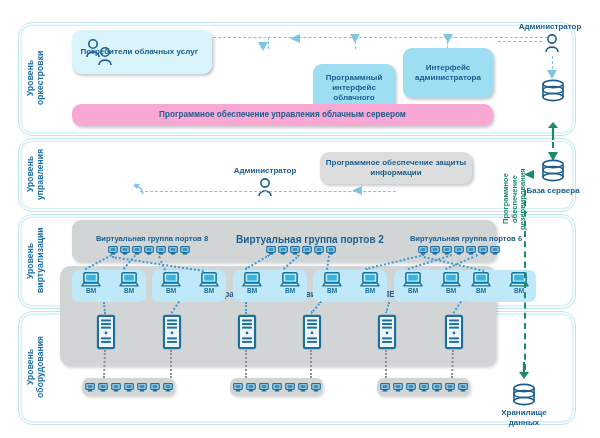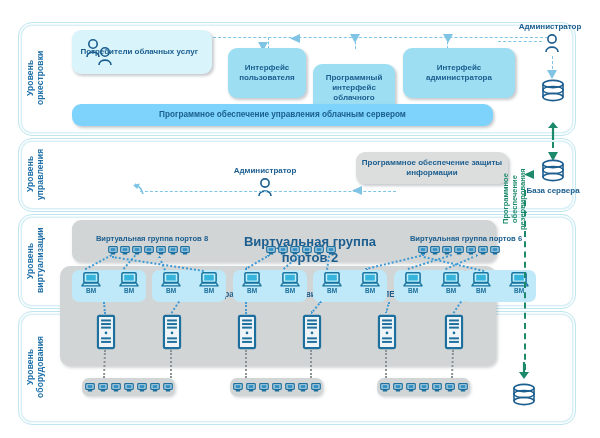--- a/index.html
+++ b/index.html
@@ -37,21 +37,21 @@
     display:flex;align-items:center;justify-content:center;
     text-align:center;
     font-size:8px;font-weight:bold;line-height:1.25;
     color:#1b5e8f;
     box-shadow:1.5px 2px 3px rgba(80,90,100,.32);
     box-sizing:border-box;
     padding:2px 4px;
   }
   .box.cyan{background:#9ddef2;}
   .box.palecyan{background:#d9f4fb;}
-  .box.grey{background:#7dd3fc;color:#1b5e8f;}
+  .box.grey{background:#f9a8d4;color:#1b5e8f;}
   .box.lightgrey{background:#dcdede;color:#1b5e8f;}
   .box.plain{background:#d2d5d5;box-shadow:1.5px 2px 3px rgba(80,90,100,.25);}
 
   .consumers{justify-content:flex-end;padding-right:14px;}
   .lbl{
     position:absolute;font-size:8px;font-weight:bold;color:#1b5e8f;
     text-align:center;line-height:1.2;white-space:pre-line;
   }
 
   
@@ -115,54 +115,52 @@
   <div class="box palecyan consumers" style="left:72px;top:30px;width:140px;height:44px;">Потребители
 облачных услуг</div>
 
   <svg style="position:absolute;left:84px;top:38px;width:34px;height:30px;">
     <circle cx="9" cy="6" r="4.2" fill="none" stroke="#1b5e8f" stroke-width="1.6"></circle>
     <path d="M3,19 C3,12.5 15,12.5 15,19" fill="none" stroke="#1b5e8f" stroke-width="1.6"></path>
     <circle cx="21" cy="14" r="4.2" fill="none" stroke="#1b5e8f" stroke-width="1.6"></circle>
     <path d="M15,27 C15,20.5 27,20.5 27,27" fill="none" stroke="#1b5e8f" stroke-width="1.6"></path>
   </svg>
 
-  <div class="box cyan" style="left:228px;top:48px;width:78px;height:50px;">Интерфейс
-пользователя</div>
   <div class="box cyan" style="left:313px;top:64px;width:82px;height:58px;">Программный
 интерфейс
 облачного
 сервера</div>
-  <div class="box cyan" style="left:403px;top:48px;width:112px;height:50px;">Интерфейс
+  <div class="box cyan" style="left:403px;top:48px;width:90px;height:50px;">Интерфейс
 администратора</div>
 
   <div class="box grey" style="left:72px;top:104px;width:421px;height:22px;font-size:8.2px;">Программное обеспечение управления облачным сервером</div>
 
 
   <div class="lbl" style="left:222px;top:166px;width:86px;">Администратор</div>
   <svg style="position:absolute;left:256px;top:178px;width:18px;height:20px;">
     <circle cx="9" cy="5" r="4.1" fill="none" stroke="#1b5e8f" stroke-width="1.6"></circle>
     <path d="M3,18 C3,11.5 15,11.5 15,18" fill="none" stroke="#1b5e8f" stroke-width="1.6"></path>
   </svg>
 
-  <div class="box lightgrey" style="left:320px;top:152px;width:152px;height:32px;margin-left:36px;">Программное обеспечение
+  <div class="box lightgrey" style="left:320px;top:152px;width:152px;height:32px;">Программное обеспечение
 защиты информации</div>
 
   <div class="dash-h" style="left:140px;top:191px;width:256px;"></div>
   <svg style="position:absolute;left:133px;top:183px;width:14px;height:12px;">
     <path d="M2,1 C6,3 9,7 10,11" fill="none" stroke="#7fc4e4" stroke-width="1.6"></path>
     <path d="M0,2 L7,0.5 L4,6 Z" fill="#7fc4e4"></path>
   </svg>
   <svg style="position:absolute;left:352px;top:186px;width:12px;height:10px;">
     <path d="M10,0 L10,9 L0,4.5 Z" fill="#7fc4e4"></path>
   </svg>
 
   <div class="box plain" style="left:72px;top:220px;width:424px;height:42px;justify-content:flex-start;align-items:flex-start;"></div>
 
   <div class="lbl" style="left:78px;top:234px;width:148px;font-size:7.6px;">Виртуальная группа портов 8</div>
-  <div class="lbl" style="left:236px;top:234px;width:148px;font-size:13px;">Виртуальная группа портов 2</div>
+  <div class="lbl" style="left:236px;top:234px;width:148px;font-size:10px;">Виртуальная группа портов 2</div>
   <div class="lbl" style="left:392px;top:234px;width:148px;font-size:7.6px;">Виртуальная группа портов 6</div>
 
   <div class="portstrip" style="left:108px;top:246px;">
       <span class="port">
         <svg width="10" height="9" viewBox="0 0 12 11">
           <rect x="0.8" y="0.8" width="10.4" height="7" rx="1" fill="#bfd9e6" stroke="#1d6f9e" stroke-width="1.5"></rect>
           <rect x="3" y="2.6" width="6" height="3.4" fill="#2f8fc4"></rect>
           <rect x="3.3" y="8.4" width="5.4" height="2" fill="#1d6f9e"></rect>
         </svg>
       </span>
@@ -714,20 +712,22 @@
     <path d="M1,10 L11,10 L6,17 Z" fill="#1c8a6a"></path>
   </svg>
 
   <svg style="position:absolute;left:512px;top:384px;width:24px;height:22px;">
     <ellipse cx="12" cy="4" rx="10" ry="3.6" fill="none" stroke="#1b5e8f" stroke-width="1.6"></ellipse>
     <path d="M2,4 L2,17" stroke="#1b5e8f" stroke-width="1.6" fill="none"></path>
     <path d="M22,4 L22,17" stroke="#1b5e8f" stroke-width="1.6" fill="none"></path>
     <ellipse cx="12" cy="10" rx="10" ry="3.6" fill="none" stroke="#1b5e8f" stroke-width="1.4"></ellipse>
     <ellipse cx="12" cy="17" rx="10" ry="3.6" fill="none" stroke="#1b5e8f" stroke-width="1.6"></ellipse>
   </svg>
+  <div class="lbl" style="left:488px;top:408px;width:72px;">Хранилище
+данных</div>
 
   <div id="dot-host">
       <div style="position: absolute; left: 112px; top: 256px; width: 29.5296px; height: 0px; border-top: 2px dotted rgb(61, 154, 212); transform-origin: 0px 0px; transform: rotate(151.699deg);"></div>
       <div style="position: absolute; left: 136px; top: 256px; width: 18.4391px; height: 0px; border-top: 2px dotted rgb(61, 154, 212); transform-origin: 0px 0px; transform: rotate(130.601deg);"></div>
       <div style="position: absolute; left: 160px; top: 256px; width: 15.2315px; height: 0px; border-top: 2px dotted rgb(61, 154, 212); transform-origin: 0px 0px; transform: rotate(66.8014deg);"></div>
       <div style="position: absolute; left: 112px; top: 256px; width: 93.0591px; height: 0px; border-top: 2px dotted rgb(61, 154, 212); transform-origin: 0px 0px; transform: rotate(8.65254deg);"></div>
       <div style="position: absolute; left: 270px; top: 256px; width: 27.7849px; height: 0px; border-top: 2px dotted rgb(61, 154, 212); transform-origin: 0px 0px; transform: rotate(149.744deg);"></div>
       <div style="position: absolute; left: 300px; top: 256px; width: 21.2603px; height: 0px; border-top: 2px dotted rgb(61, 154, 212); transform-origin: 0px 0px; transform: rotate(138.814deg);"></div>
       <div style="position: absolute; left: 330px; top: 256px; width: 14.1421px; height: 0px; border-top: 2px dotted rgb(61, 154, 212); transform-origin: 0px 0px; transform: rotate(98.1301deg);"></div>
       <div style="position: absolute; left: 424px; top: 256px; width: 59.6657px; height: 0px; border-top: 2px dotted rgb(61, 154, 212); transform-origin: 0px 0px; transform: rotate(166.43deg);"></div>

